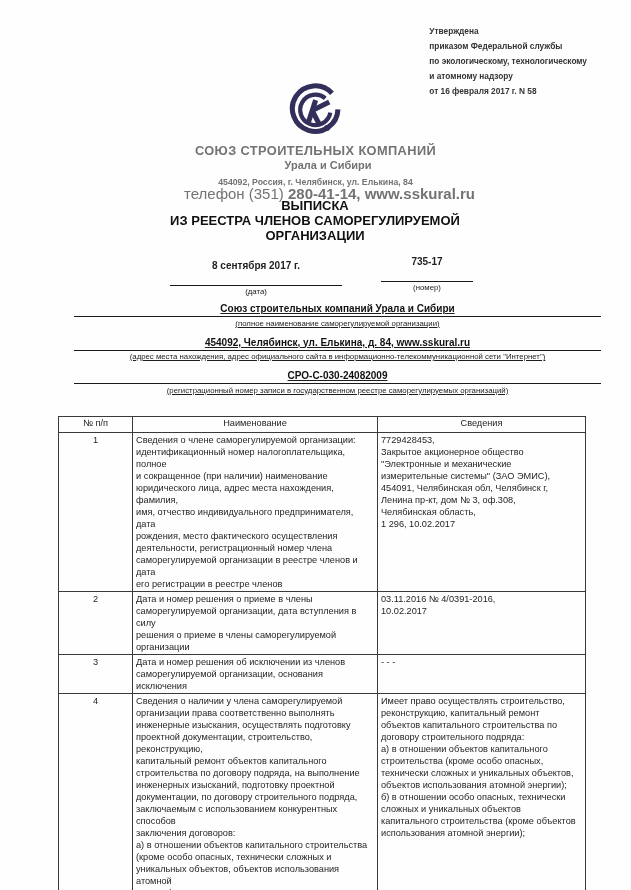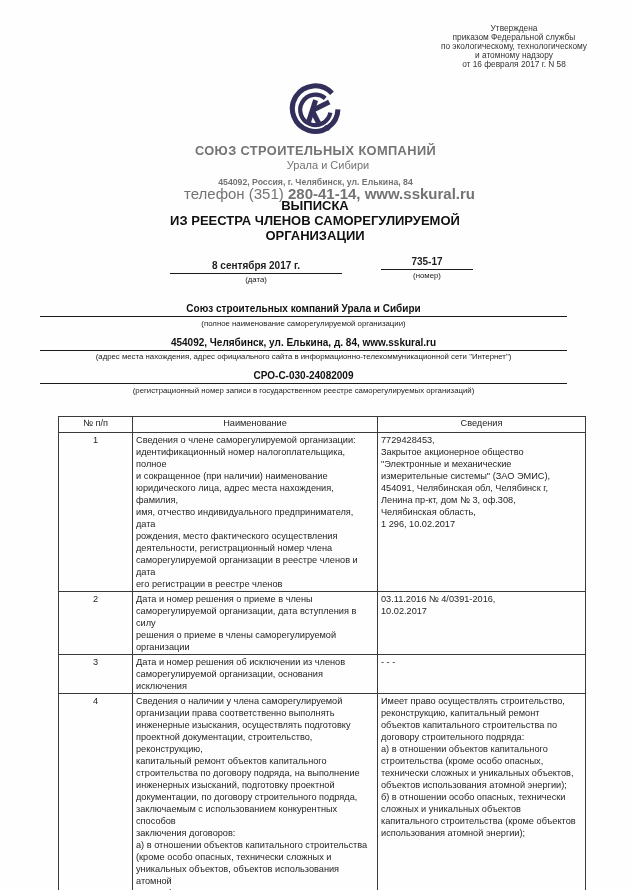--- a/index.html
+++ b/index.html
@@ -2,47 +2,47 @@
 <html><head>
 <meta charset="utf-8">
 <style>
   html,body{margin:0;padding:0;background:#ffffff;}
   .page{
     position:relative;width:631px;height:890px;background:#fefefe;overflow:hidden;
     font-family:"Liberation Sans",sans-serif;color:#1e1e1e;
   }
   
   .approval{
-    position:absolute;top:24px;right:44px;text-align:center;
-    font-size:8.3px;line-height:9px;color:#333;white-space:pre-line;
+    position:absolute;top:24px;right:44px;text-align:left;
+    font-size:8.3px;line-height:15px;color:#333;white-space:pre-line;font-weight:bold;
   }
   
   .letterhead{position:absolute;top:82px;left:0;width:100%;text-align:center;color:#737373;}
   .logo-wrap{height:60px;}
   .org-name{font-size:12.8px;font-weight:700;letter-spacing:.4px;margin-top:1px;}
-  .org-region{font-size:11px;font-weight:400;margin-top:1px;margin-left:25px;}
+  .org-region{font-size:11px;font-weight:700;margin-top:1px;margin-left:25px;}
   .org-addr{font-size:8.7px;font-weight:700;margin-top:6px;line-height:11px;}
   .org-phone{font-size:15px;line-height:11px;padding-left:28px;}
   .org-phone .b{font-weight:700;}
   
   .doc-title{
     position:absolute;top:198px;left:115px;width:400px;text-align:center;
     font-size:13px;font-weight:700;line-height:15px;white-space:pre-line;color:#111;
   }
   
   .issue-field{position:absolute;text-align:center;}
   .issue-field .val{
     font-size:10px;font-weight:700;border-bottom:1.6px solid #1a1a1a;
-    padding:0 6px 2px 6px;display:block;
+    padding:0 6px 14px 6px;display:block;
   }
   .issue-field .cap{font-size:7.8px;color:#222;margin-top:1px;}
   .issue-date{top:260px;left:170px;width:172px;}
   .issue-number{top:256px;left:381px;width:92px;}
   
-  .registry{position:absolute;top:303px;left:40px;width:527px;}
+  .registry{position:absolute;top:303px;left:74px;width:527px;text-decoration:underline;}
   .reg-field{margin-bottom:9px;}
   .reg-field .val{
     text-align:center;font-size:10px;font-weight:700;color:#111;
     border-bottom:1.4px solid #1a1a1a;padding-bottom:2px;
   }
   .reg-field .cap{text-align:center;font-size:7.8px;color:#222;margin-top:1.5px;}
   
   .reg-table{
     position:absolute;top:416px;left:58px;width:527px;
     border-collapse:collapse;table-layout:fixed;

